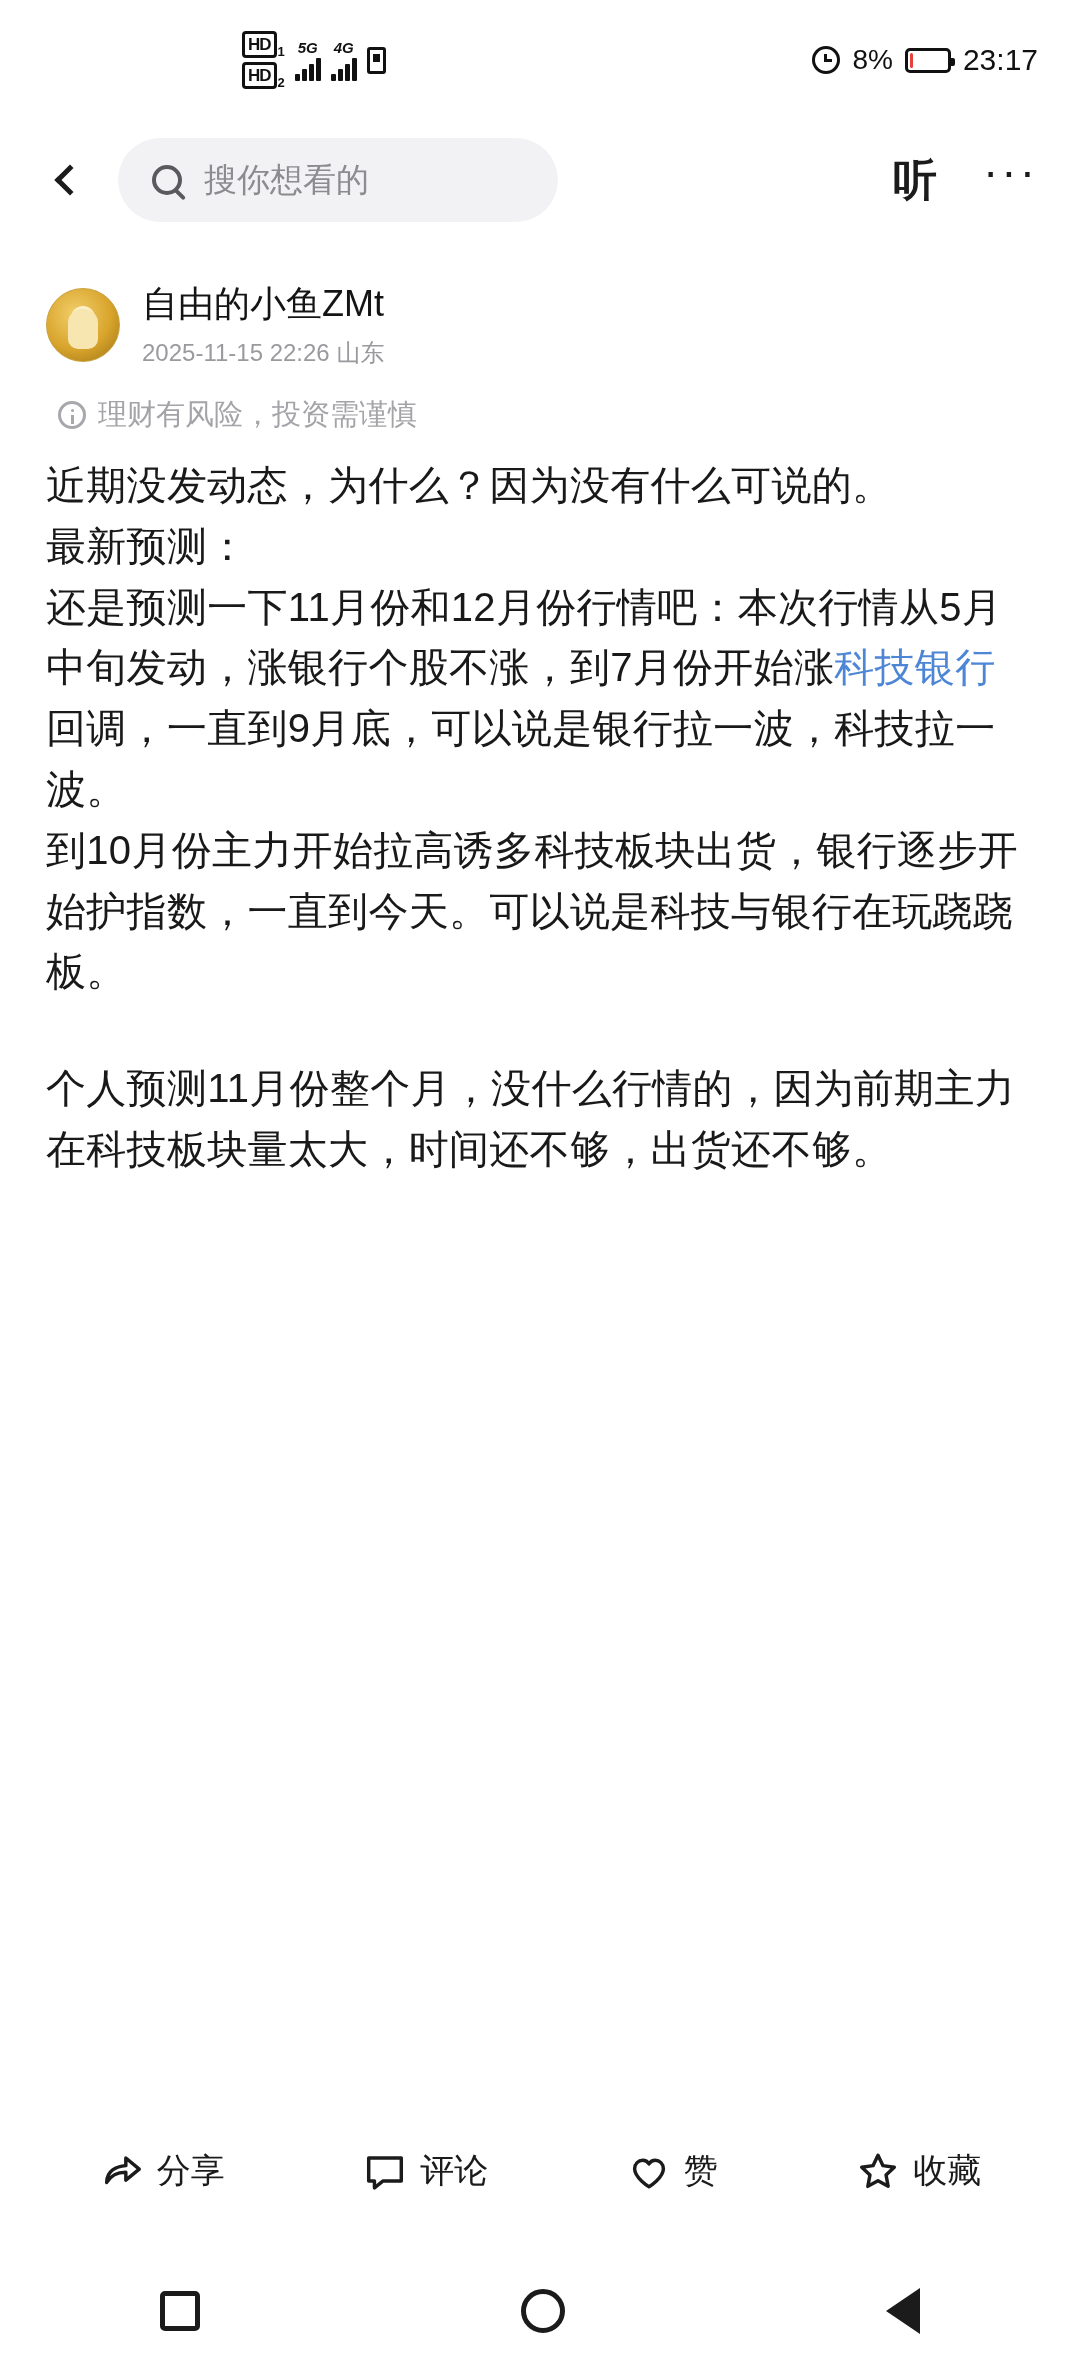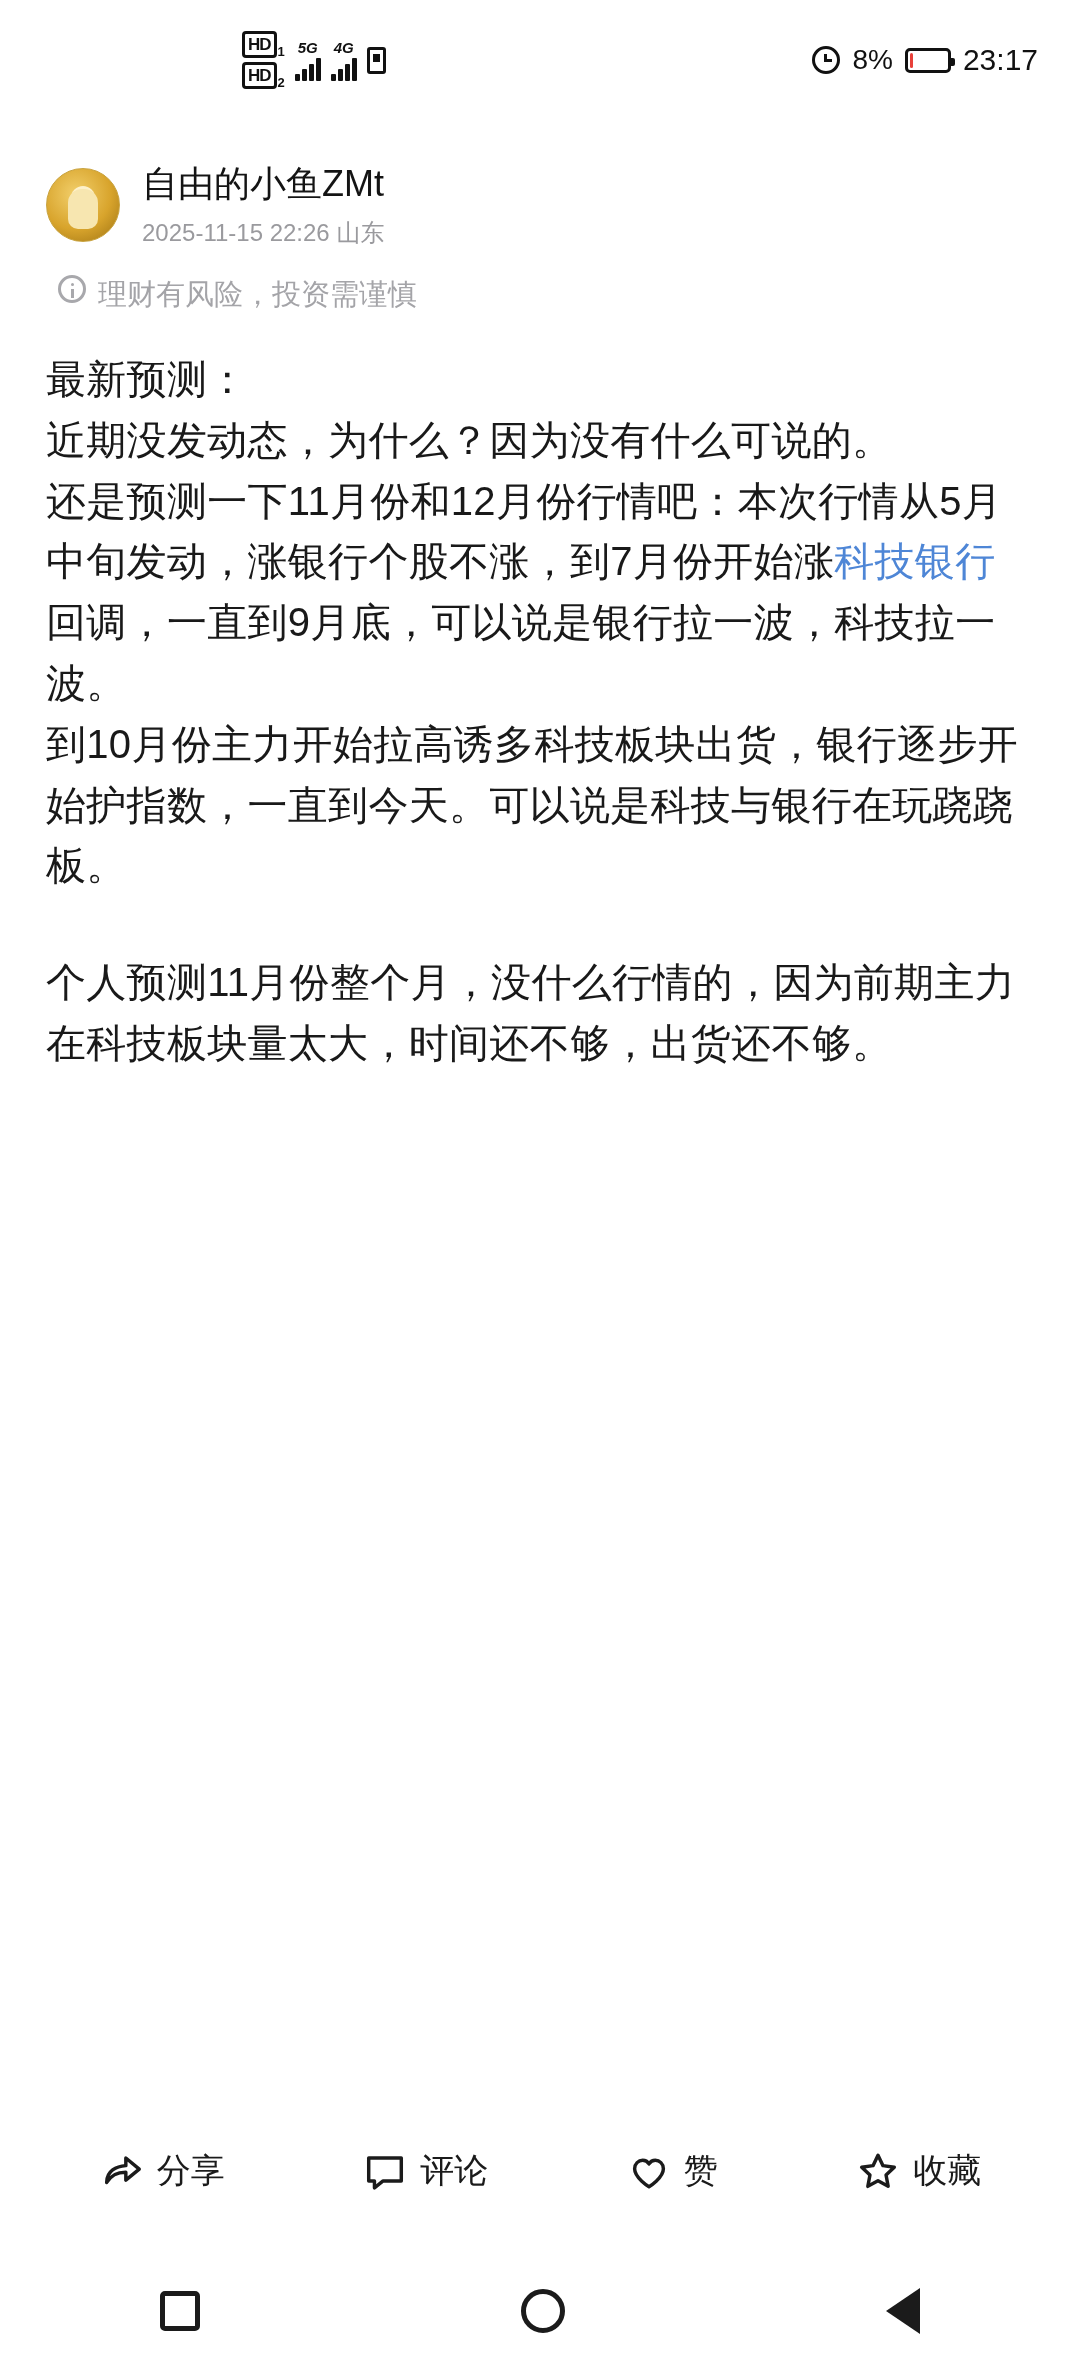--- a/index.html
+++ b/index.html
@@ -216,22 +216,23 @@
     width: 24px; height: 24px;
     border-radius: 50%;
     background: #fdf1cb;
   }
   .author-meta { display: flex; flex-direction: column; gap: 8px; }
   .author-name { font-size: 36px; color: #141414; font-weight: 500; }
   .author-sub { font-size: 24px; color: #9a9a9e; }
 
   .risk-row {
     display: flex;
+    align-items: center;
     gap: 12px;
-    margin: 24px 0 34px 12px;
+    margin: 24px 0 20px 12px;
   }
   .info-ico {
     width: 28px; height: 28px;
     border: 3px solid #a8a8ac;
     border-radius: 50%;
     position: relative;
     flex-shrink: 0;
   }
   .info-ico:before {
     content: "";
@@ -344,42 +345,53 @@
     <div class="status-right">
       <div class="alarm-icon"></div>
       <span class="batt-pct">8%</span>
       <div class="batt">
           <div class="lvl"></div>
         </div>
       <span class="clock">23:17</span>
     </div>
   </div>
 
+  <div class="topbar">
+    <div class="back-btn">
+      <div class="chev"></div>
+    </div>
+    <div class="search-box">
+      <div class="search-ico"></div>
+      <span class="search-ph">搜你想看的</span>
+    </div>
+    <div class="listen-btn">听</div>
+    <div class="more-btn">···</div>
+  </div>
 
   <div class="content">
 
     <div class="author-row">
       <div class="avatar">
         <div class="head"></div>
         <div class="fig"></div>
       </div>
       <div class="author-meta">
         <div class="author-name">自由的小鱼ZMt</div>
         <div class="author-sub">2025-11-15 22:26 山东</div>
       </div>
     </div>
 
     <div class="risk-row">
       <div class="info-ico"></div>
       <div class="risk-text">理财有风险，投资需谨慎</div>
     </div>
 
     <div class="article" id="article">
+        <p>近期没发动态，为什么？因为没有什么可说的。</p>
         <p>最新预测：</p>
-        <p>近期没发动态，为什么？因为没有什么可说的。</p>
         <p><span>还是预测一下11月份和12月份行情吧：本次行情从5月中旬发动，涨银行个股不涨，到7月份开始涨</span><span class="lk">科技银行</span><span>回调，一直到9月底，可以说是银行拉一波，科技拉一波。</span></p>
         <p>到10月份主力开始拉高诱多科技板块出货，银行逐步开始护指数，一直到今天。可以说是科技与银行在玩跷跷板。</p>
         <div class="blank"></div>
         <p>个人预测11月份整个月，没什么行情的，因为前期主力在科技板块量太大，时间还不够，出货还不够。</p>
       </div>
   </div>
 
   <div class="actions">
     <div class="action">
       <span class="ic ic-share">

